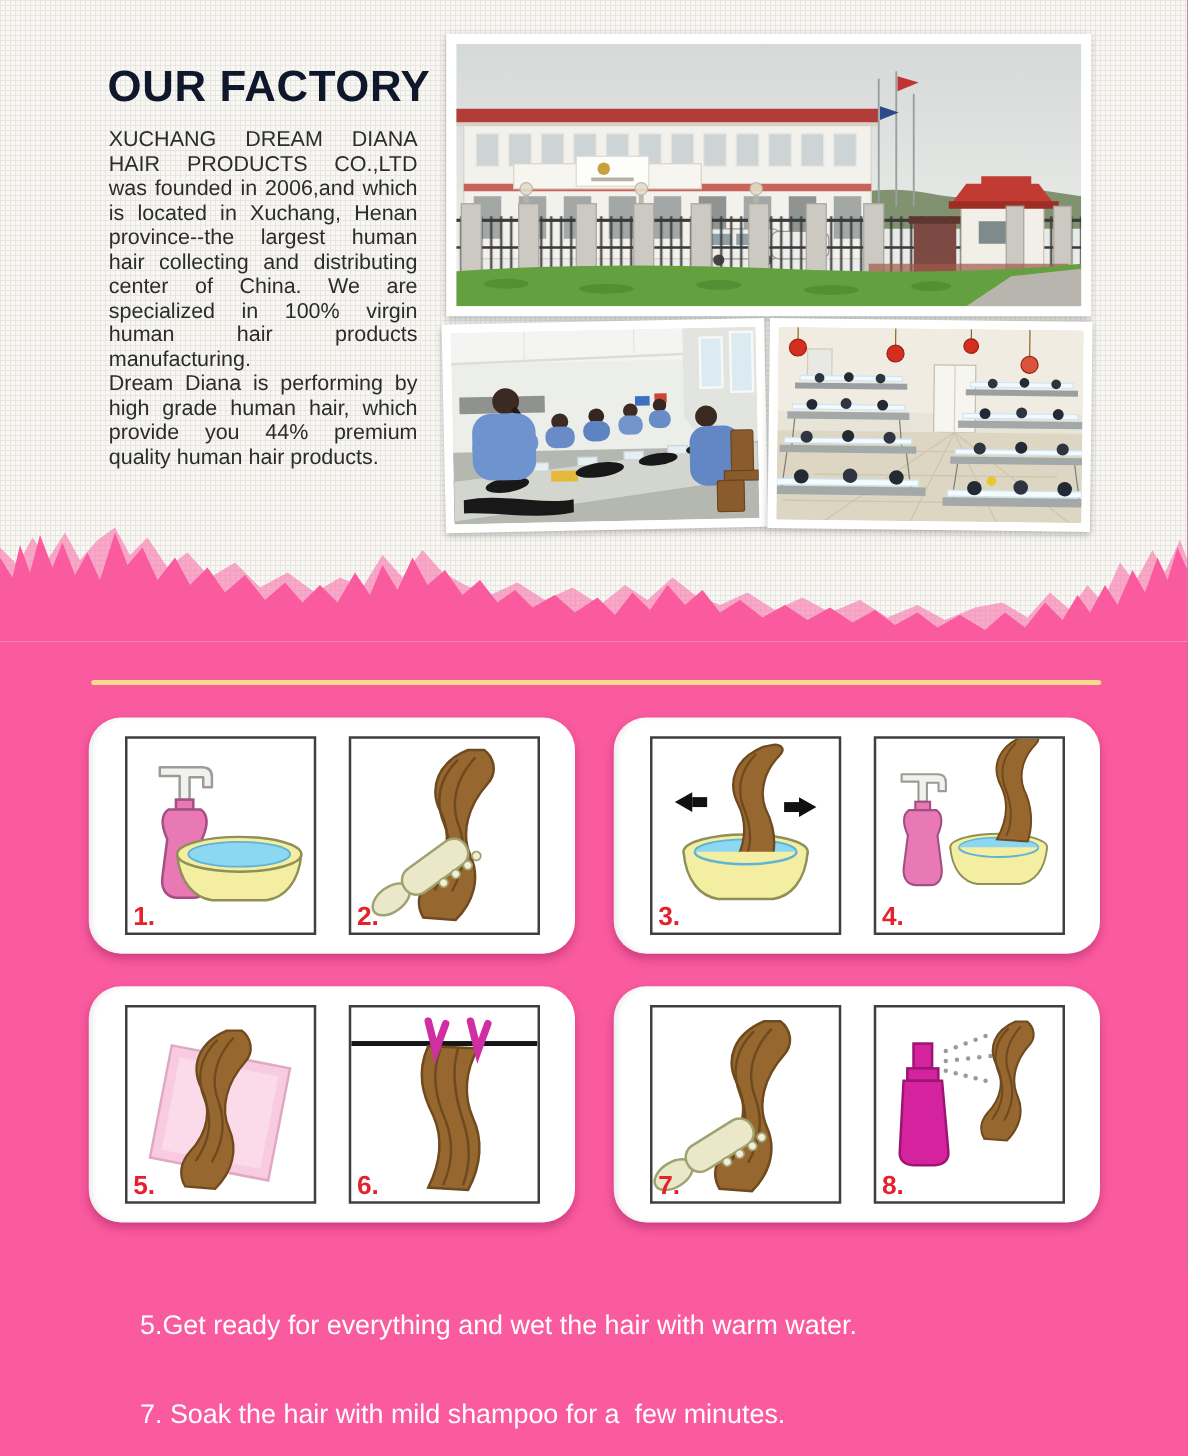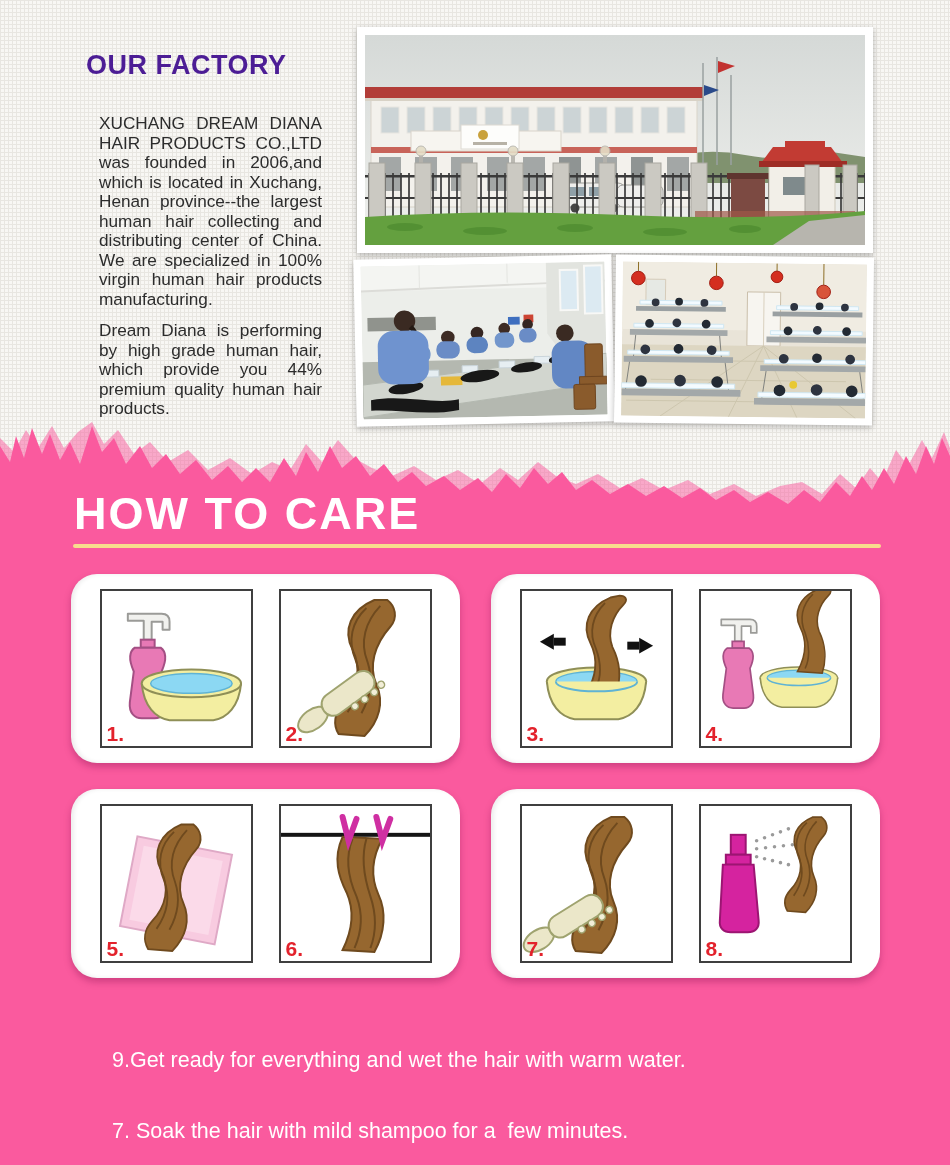--- a/index.html
+++ b/index.html
@@ -13,27 +13,27 @@
   .paper{
     position:absolute;top:0;left:0;width:950px;height:513px;
     background-color:#f8f7f4;
     background-image:linear-gradient(#e8e6e1 1px,transparent 1px),
                      linear-gradient(90deg,#e8e6e1 1px,transparent 1px);
     background-size:4px 4px;
   }
   .torn{position:absolute;top:418px;left:0;width:950px;height:95px;display:block;}
   .factory-title{
     position:absolute;left:86px;top:50px;
-    font-size:27px;font-weight:900;color:#4c1d95;letter-spacing:.5px;white-space:nowrap;
+    font-size:35px;font-weight:900;color:#0f172a;letter-spacing:.5px;white-space:nowrap;
   }
   .factory-desc{
     position:absolute;left:87px;top:102px;width:247px;
     font-size:17.2px;line-height:19.5px;color:#2c2c2c;text-align:justify;
   }
-  .factory-desc p{margin:12px;}
+  .factory-desc p{margin:0;}
   .photo{
     position:absolute;background:#ffffff;box-sizing:border-box;
     box-shadow:0 2px 6px rgba(0,0,0,.28);padding:8px;
   }
   .photo svg{display:block;width:100%;height:100%;}
   .photo-large{left:357px;top:27px;width:516px;height:226px;}
   .photo-s1{left:355px;top:257px;width:258px;height:167px;transform:rotate(-1.2deg);padding:7px;}
   .photo-s2{left:615px;top:256px;width:258px;height:168px;transform:rotate(.7deg);padding:7px;}
   
   .care-title{
@@ -322,21 +322,20 @@
         <circle cx="176" cy="126" r="4" fill="#e8c832"></circle>
       </g>
     </svg>
   </div>
 
   <svg class="torn" viewBox="0 0 950 95" preserveAspectRatio="none">
     <path fill="#fa5a9e" opacity=".5" d="M0,20 L14,34 L26,12 L38,30 L52,8 L64,30 L78,14 L92,4 L104,26 L118,12 L134,36 L150,24 L168,44 L188,32 L208,52 L230,40 L252,56 L272,44 L290,52 L306,26 L322,44 L338,22 L354,40 L372,50 L392,58 L414,48 L436,62 L458,52 L480,66 L500,50 L518,62 L538,44 L556,58 L576,66 L598,56 L620,70 L642,60 L664,72 L688,62 L710,76 L734,66 L756,78 L780,68 L802,64 L822,76 L840,56 L856,70 L870,50 L882,64 L896,32 L908,48 L922,22 L932,40 L944,14 L950,30 L950,95 L0,95 Z"></path>
     <path fill="#fa5a9e" d="M0,28 L10,44 L16,18 L24,40 L32,10 L42,36 L50,16 L60,42 L70,24 L80,46 L92,8 L102,34 L114,20 L126,46 L140,28 L152,50 L166,36 L180,56 L196,42 L212,62 L228,48 L242,64 L256,50 L270,64 L284,40 L296,58 L306,34 L318,54 L330,28 L342,50 L356,38 L370,58 L384,46 L398,64 L412,54 L426,68 L444,58 L460,72 L478,60 L492,74 L506,56 L520,70 L534,50 L548,66 L562,54 L576,72 L592,62 L610,76 L628,66 L646,78 L664,68 L682,80 L700,70 L716,82 L734,72 L750,84 L768,74 L788,86 L804,72 L820,84 L836,64 L850,78 L862,58 L872,72 L884,50 L894,66 L906,38 L916,56 L926,28 L934,46 L942,20 L950,38 L950,95 L0,95 Z"></path>
   </svg>
 
-  <div class="care-title">HOW TO CARE</div>
   <div class="care-underline"></div>
 
   <div class="card card-1">
     <div class="panel">
       <svg viewBox="0 0 150 150">
         <g transform="translate(2,4)">
           <path d="M24 16 H58 Q66 16 66 24 V32 H59 V24 H48 V42 H40 V23 H24 Z" fill="#f1f1ee" stroke="#9b9b98" stroke-width="2" stroke-linejoin="round"></path>
           <rect x="37" y="42" width="14" height="8" fill="#e879b5" stroke="#a44f84" stroke-width="2"></rect>
           <path d="M31 50 C24 55 26 65 30 74 L26 105 C25 116 31 121 38 121 H51 C58 121 63 116 62 105 L58 74 C62 65 64 55 57 50 Z" fill="#e879b5" stroke="#a44f84" stroke-width="2"></path>
         </g>
@@ -487,21 +486,21 @@
           <path d="M86 6 C62 16 54 36 64 56 C73 74 70 94 54 111 C46 120 44 131 50 141 L76 143 C91 128 96 109 88 91 C80 73 86 51 102 33 C110 24 107 12 99 6 Z" fill="#96672f" stroke="#6f4a1e" stroke-width="2.4"></path>
           <path d="M78 14 C63 28 59 47 67 66 C74 84 71 102 59 119" fill="none" stroke="#6f4a1e" stroke-width="2.4"></path>
           <path d="M92 12 C77 28 71 48 79 68 C85 86 83 102 73 120" fill="none" stroke="#6f4a1e" stroke-width="2.4"></path>
         </g>
       </svg>
       <span class="step-num">8.</span>
     </div>
   </div>
 
   <div class="instructions">
-    <div>9.Get ready for everything and wet the hair with warm water.</div>
+    <div>5.Get ready for everything and wet the hair with warm water.</div>
     <div>7. Soak the hair with mild shampoo for a  few minutes.</div>
     
     
     
     
   </div>
 
 </div>
 
 </body></html>

